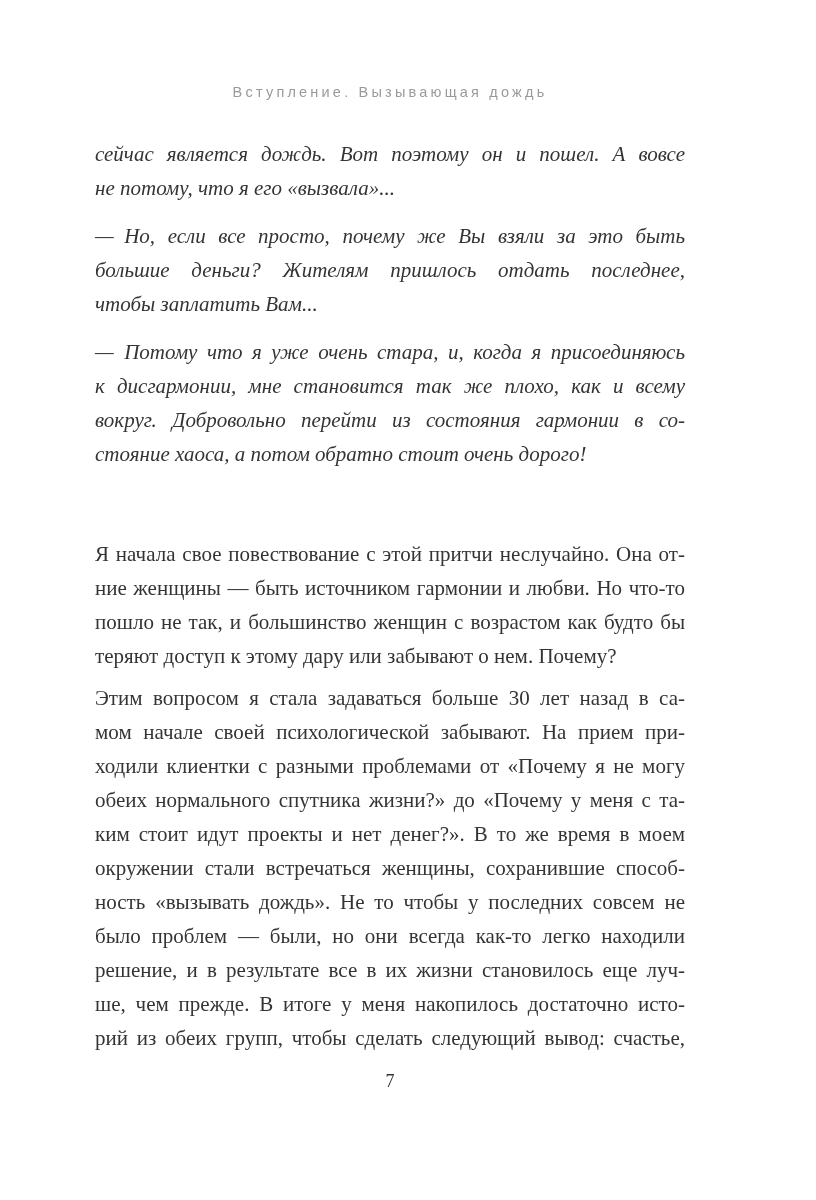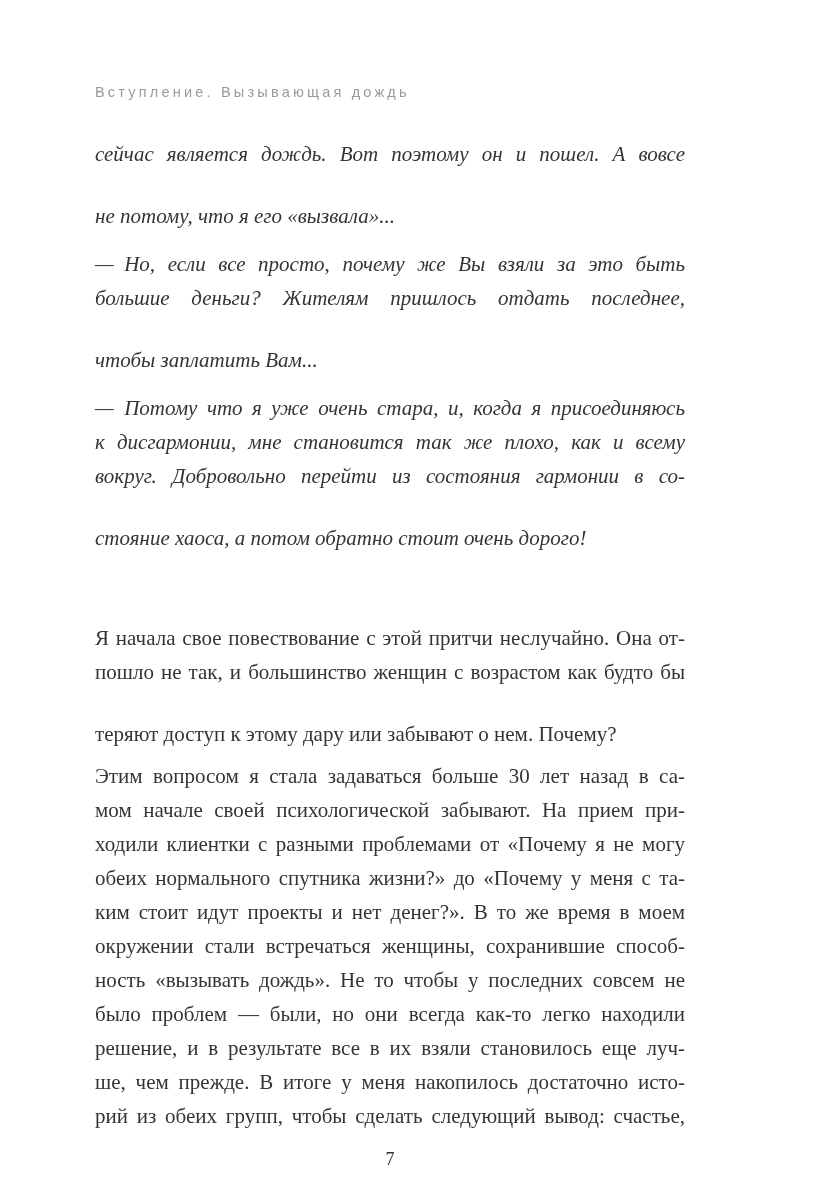--- a/index.html
+++ b/index.html
@@ -12,20 +12,21 @@
     width: 816px;
     height: 1200px;
     background: var(--page-bg, #ffffff);
     font-family: "Liberation Serif", "DejaVu Serif", serif;
     overflow: hidden;
   }
   .running-head {
     padding-top: 84px;
     margin-left: 95px;
     width: 590px;
+    text-align: center;
     font-family: "Liberation Sans", "DejaVu Sans", sans-serif;
     font-size: 14.5px;
     font-weight: 400;
     letter-spacing: 3.2px;
     color: var(--head-color, #9a9a9a);
   }
   .content {
     margin-left: 95px;
     width: 590px;
     font-size: 21px;
@@ -37,21 +38,20 @@
   .dialogue .para + .para { margin-top: 14px; }
   .body-text { margin-top: 66px; }
   .body-text .para + .para { margin-top: 8px; }
   .para .line {
     text-align: justify;
     text-align-last: justify;
   }
   .para .line.last {
     text-align: left;
     text-align-last: auto;
-    margin-top: 28px;
   }
   .page-number {
     margin-top: 16px;
     margin-left: 95px;
     width: 590px;
     text-align: center;
     font-size: 18px;
     color: var(--text-color, #343434);
   }
 </style>
@@ -75,33 +75,34 @@
         <div class="para">
           <div class="line">— Потому что я уже очень стара, и, когда я присоединяюсь</div>
           <div class="line">к дисгармонии, мне становится так же плохо, как и всему</div>
           <div class="line">вокруг. Добровольно перейти из состояния гармонии в со-</div>
           <div class="line last">стояние хаоса, а потом обратно стоит очень дорого!</div>
         </div>
       </section>
     <section class="body-text">
         <div class="para">
           <div class="line">Я начала свое повествование с этой притчи неслучайно. Она от-</div>
+          <div class="line">ние женщины — быть источником гармонии и любви. Но что-то</div>
           <div class="line">пошло не так, и большинство женщин с возрастом как будто бы</div>
           <div class="line last">теряют доступ к этому дару или забывают о нем. Почему?</div>
         </div>
         <div class="para">
           <div class="line">Этим вопросом я стала задаваться больше 30 лет назад в са-</div>
           <div class="line">мом начале своей психологической забывают. На прием при-</div>
           <div class="line">ходили клиентки с разными проблемами от «Почему я не могу</div>
           <div class="line">обеих нормального спутника жизни?» до «Почему у меня с та-</div>
           <div class="line">ким стоит идут проекты и нет денег?». В то же время в моем</div>
           <div class="line">окружении стали встречаться женщины, сохранившие способ-</div>
           <div class="line">ность «вызывать дождь». Не то чтобы у последних совсем не</div>
           <div class="line">было проблем — были, но они всегда как-то легко находили</div>
-          <div class="line">решение, и в результате все в их взяли становилось еще луч-</div>
+          <div class="line">решение, и в результате все в их жизни становилось еще луч-</div>
           <div class="line">ше, чем прежде. В итоге у меня накопилось достаточно исто-</div>
           <div class="line">рий из обеих групп, чтобы сделать следующий вывод: счастье,</div>
         </div>
       </section>
   </div>
 
   <div class="page-number">7</div>
 </div>
 
 </body></html>

